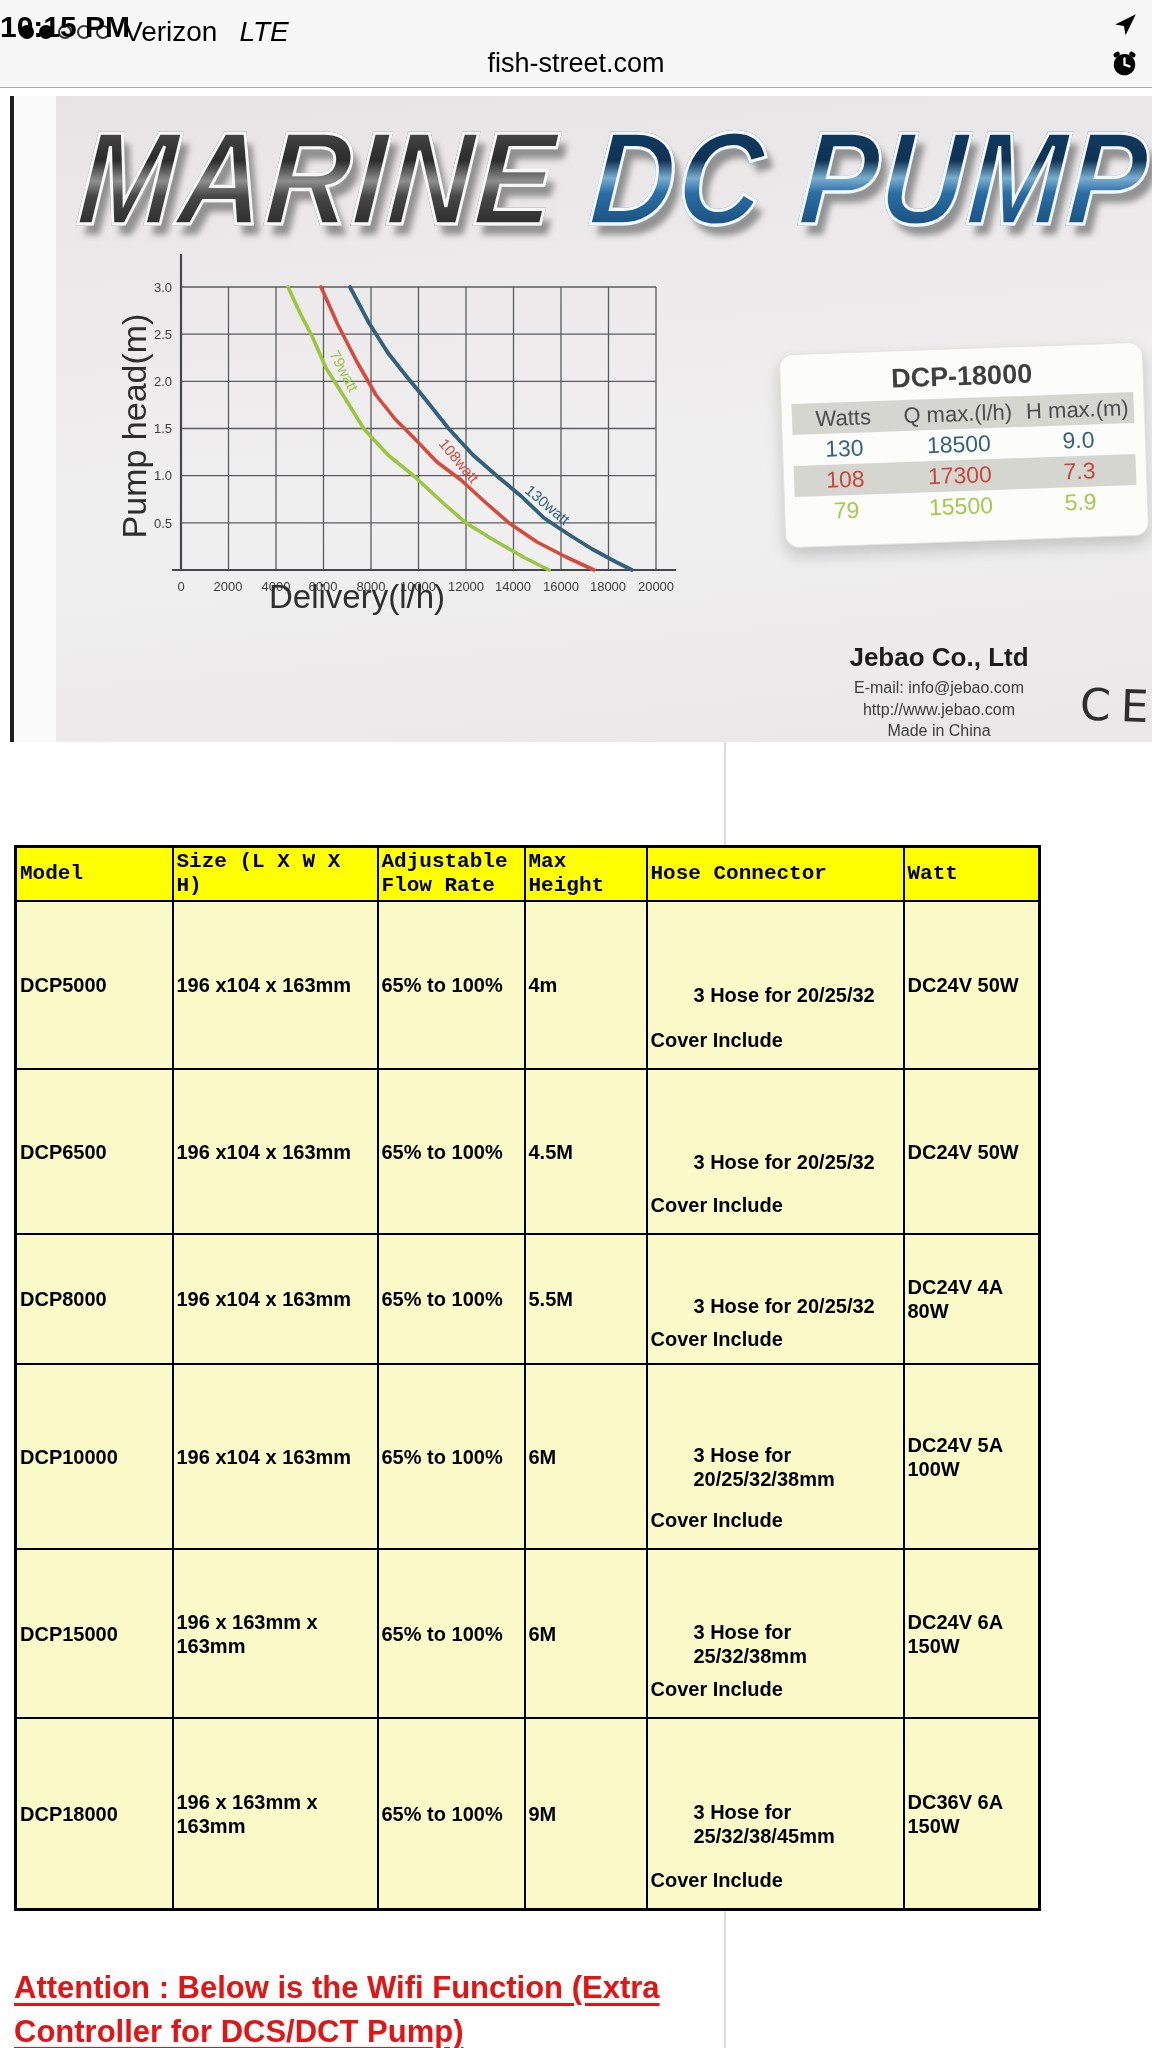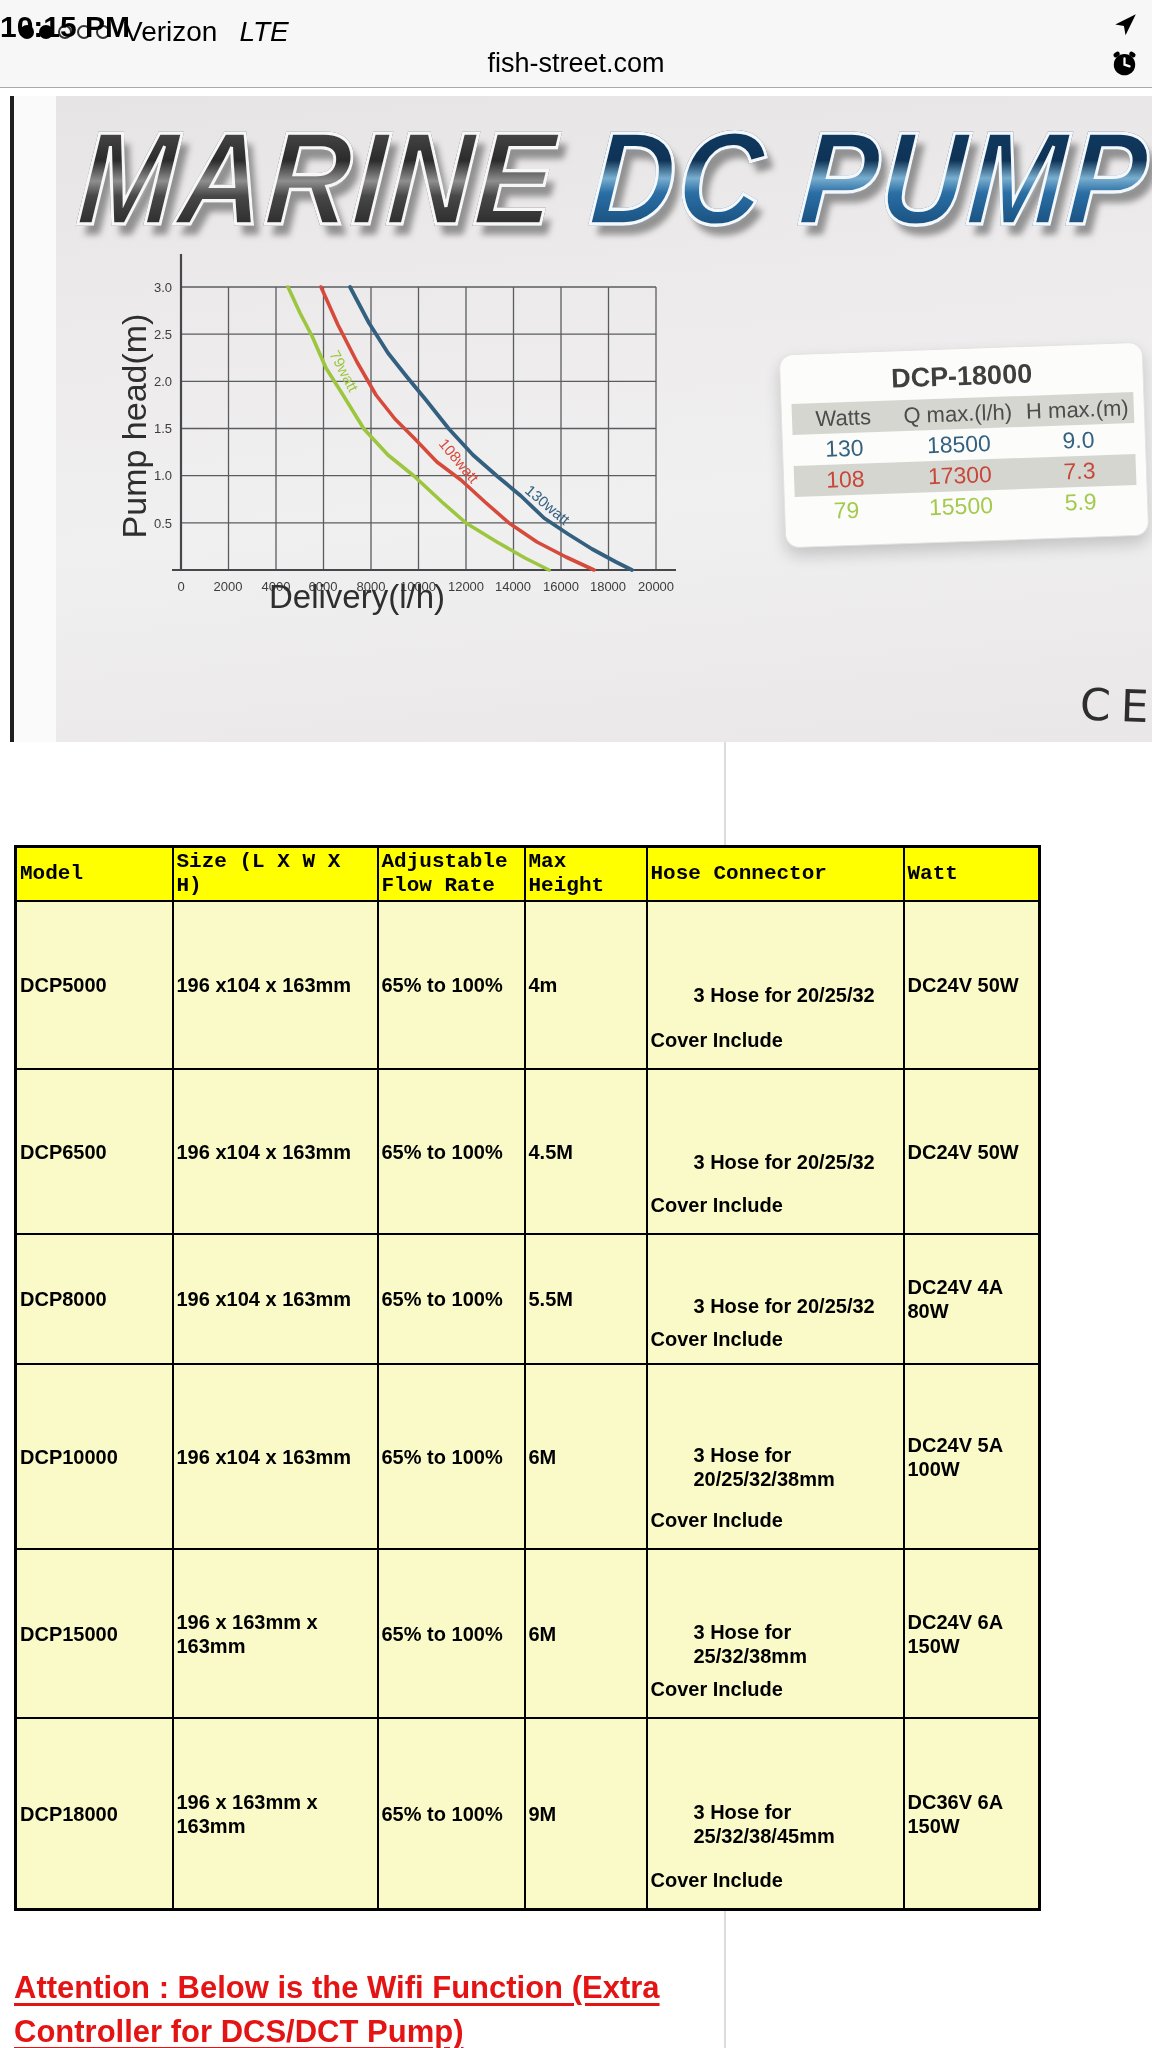--- a/index.html
+++ b/index.html
@@ -207,20 +207,26 @@
         <span>17300</span>
         <span>7.3</span>
       </div>
       <div class="card-row row-green">
         <span>79</span>
         <span>15500</span>
         <span>5.9</span>
       </div>
     </div>
 
+    <div class="mfr">
+      <div class="mfr-name">Jebao Co., Ltd</div>
+      <div class="mfr-line">E-mail: info@jebao.com</div>
+      <div class="mfr-line">http://www.jebao.com</div>
+      <div class="mfr-line">Made in China</div>
+    </div>
     <div class="ce">CE</div>
   </div>
 
   <div class="vline v1"></div>
   <div class="vline v2"></div>
 
   <table class="spec-table">
     <colgroup>
       <col style="width:157px">
         <col style="width:205px">

